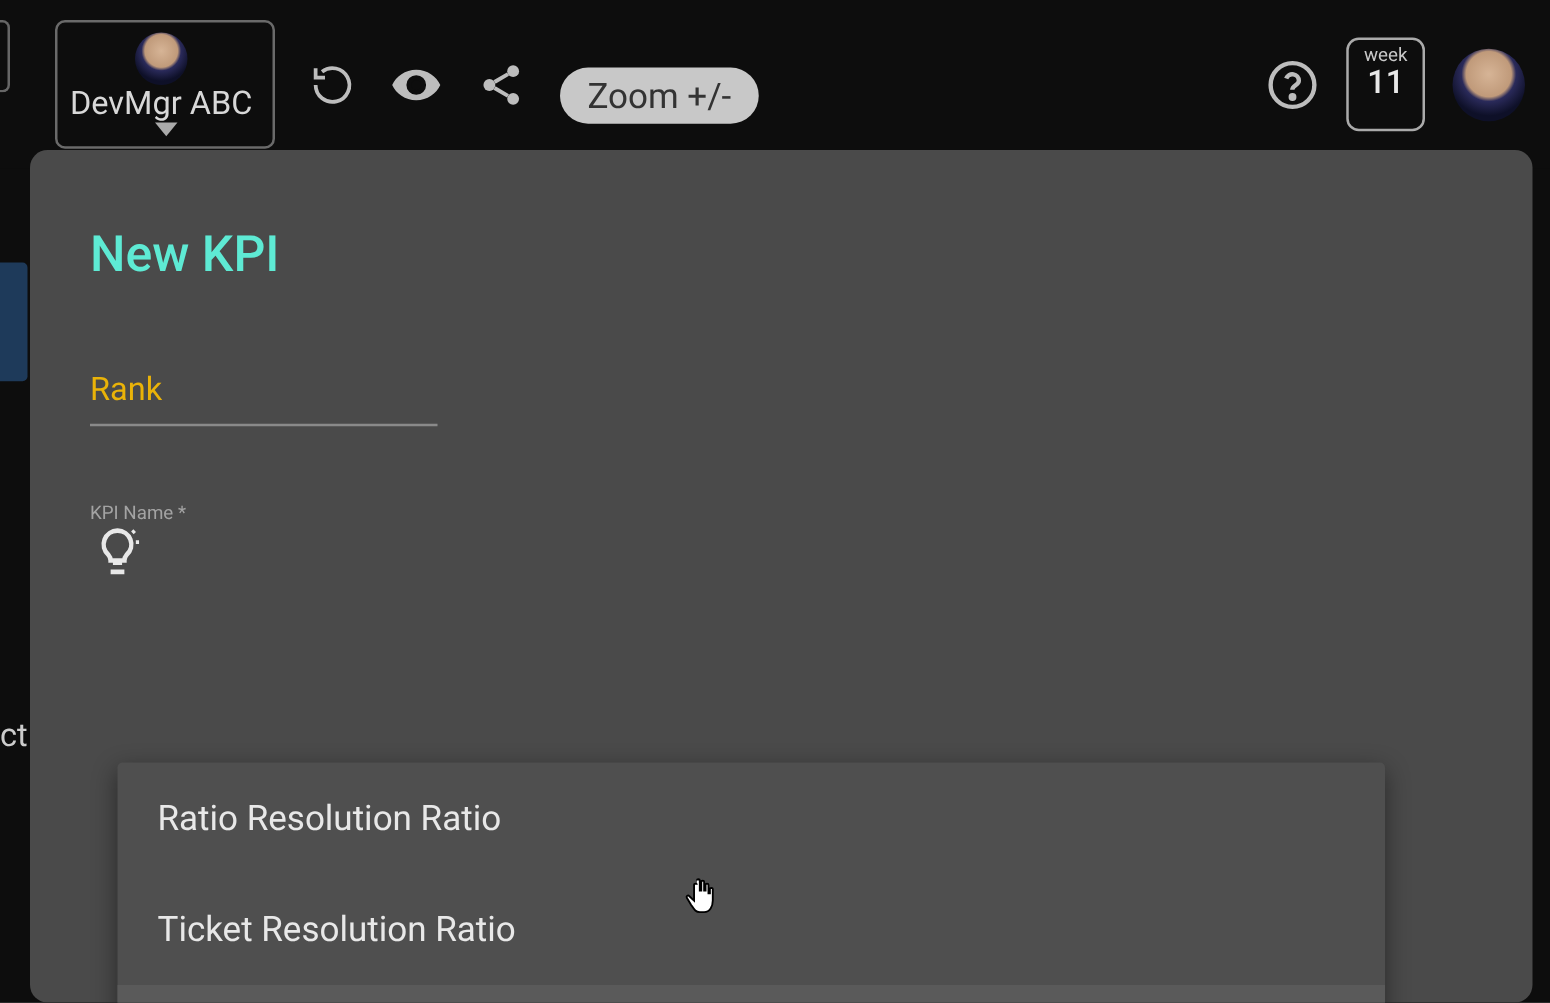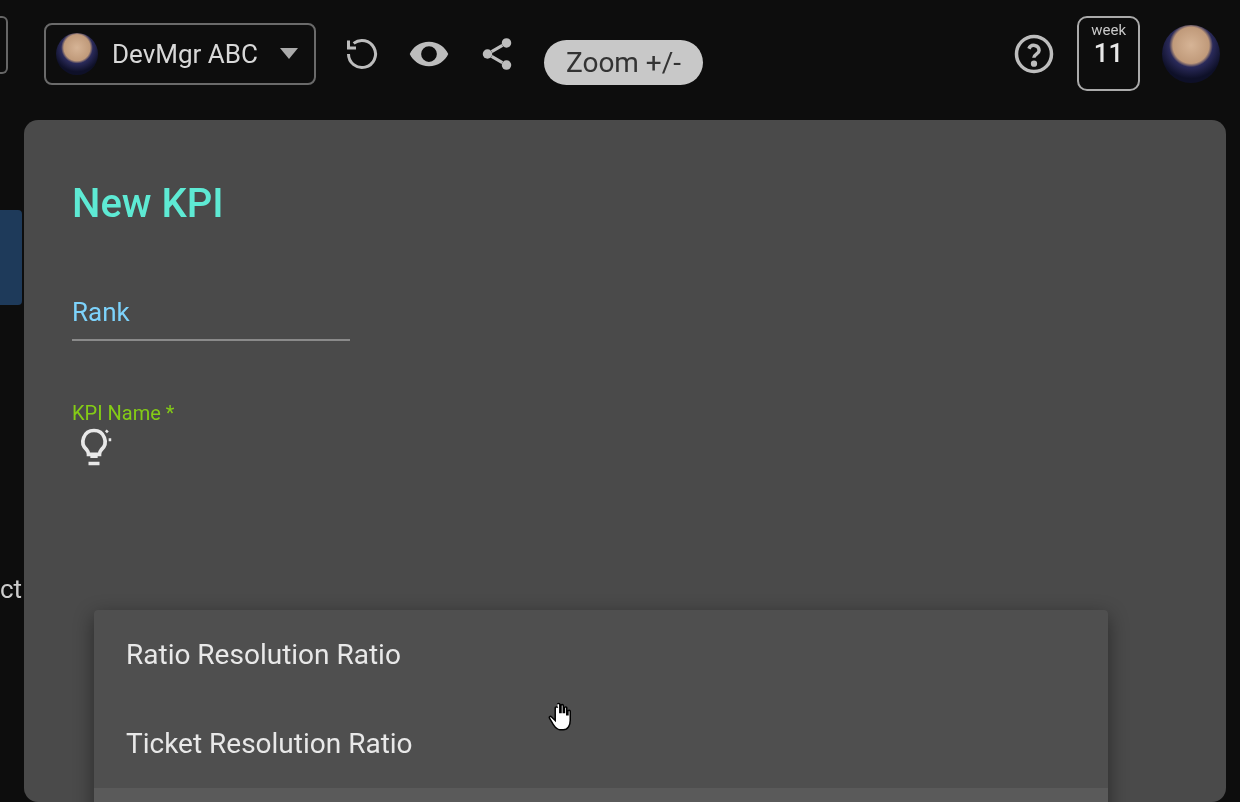--- a/index.html
+++ b/index.html
@@ -34,22 +34,22 @@
       position: absolute;
       left: 0;
       top: 16px;
     }
     .user-select {
       display: flex;
       align-items: center;
       border: 2px solid #6a6a6a;
       border-radius: 8px;
       padding: 8px 16px 8px 10px;
-      gap: 14px;
       margin-left: 24px;
+      flex-direction: column;
     }
     .avatar-small {
       width: 42px;
       height: 42px;
       border-radius: 50%;
       background: radial-gradient(circle at 50% 35%, #d6b496 0%, #c09a7a 38%, #2a2a5a 46%, #0e1028 70%);
       flex-shrink: 0;
     }
     .user-label {
       color: #d8d8d8;
@@ -137,27 +137,27 @@
     .modal-title {
       font-size: 40px;
       font-weight: 500;
       color: #5eead4;
       margin-bottom: 70px;
     }
     .rank-field {
       width: 278px;
       border-bottom: 2.5px solid #8a8a8a;
       padding-bottom: 12px;
-      color: #7dd3fc;
+      color: #eab308;
       font-size: 26px;
       margin-bottom: 60px;
     }
     .field-label {
-      font-size: 20px;
-      color: #84cc16;
+      font-size: 15px;
+      color: #a3a3a3;
       margin-bottom: 0;
     }
     .kpi-input-row {
       display: flex;
       align-items: flex-end;
       gap: 18px;
     }
     .kpi-input-wrap {
       flex: 1;
       border-bottom: 2.5px solid #8a8a8a;

